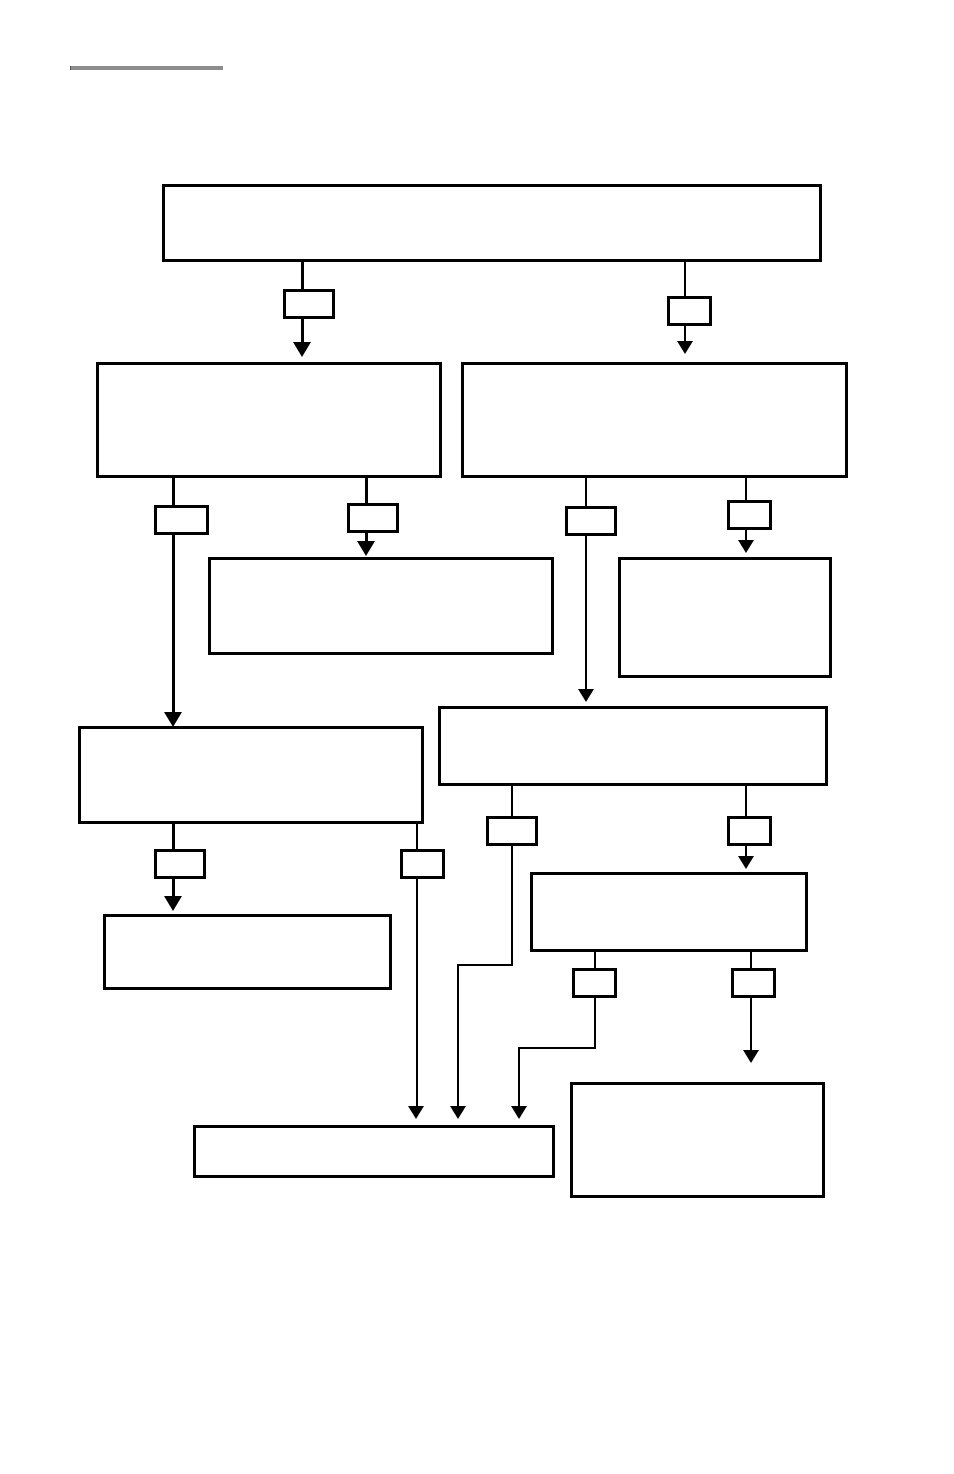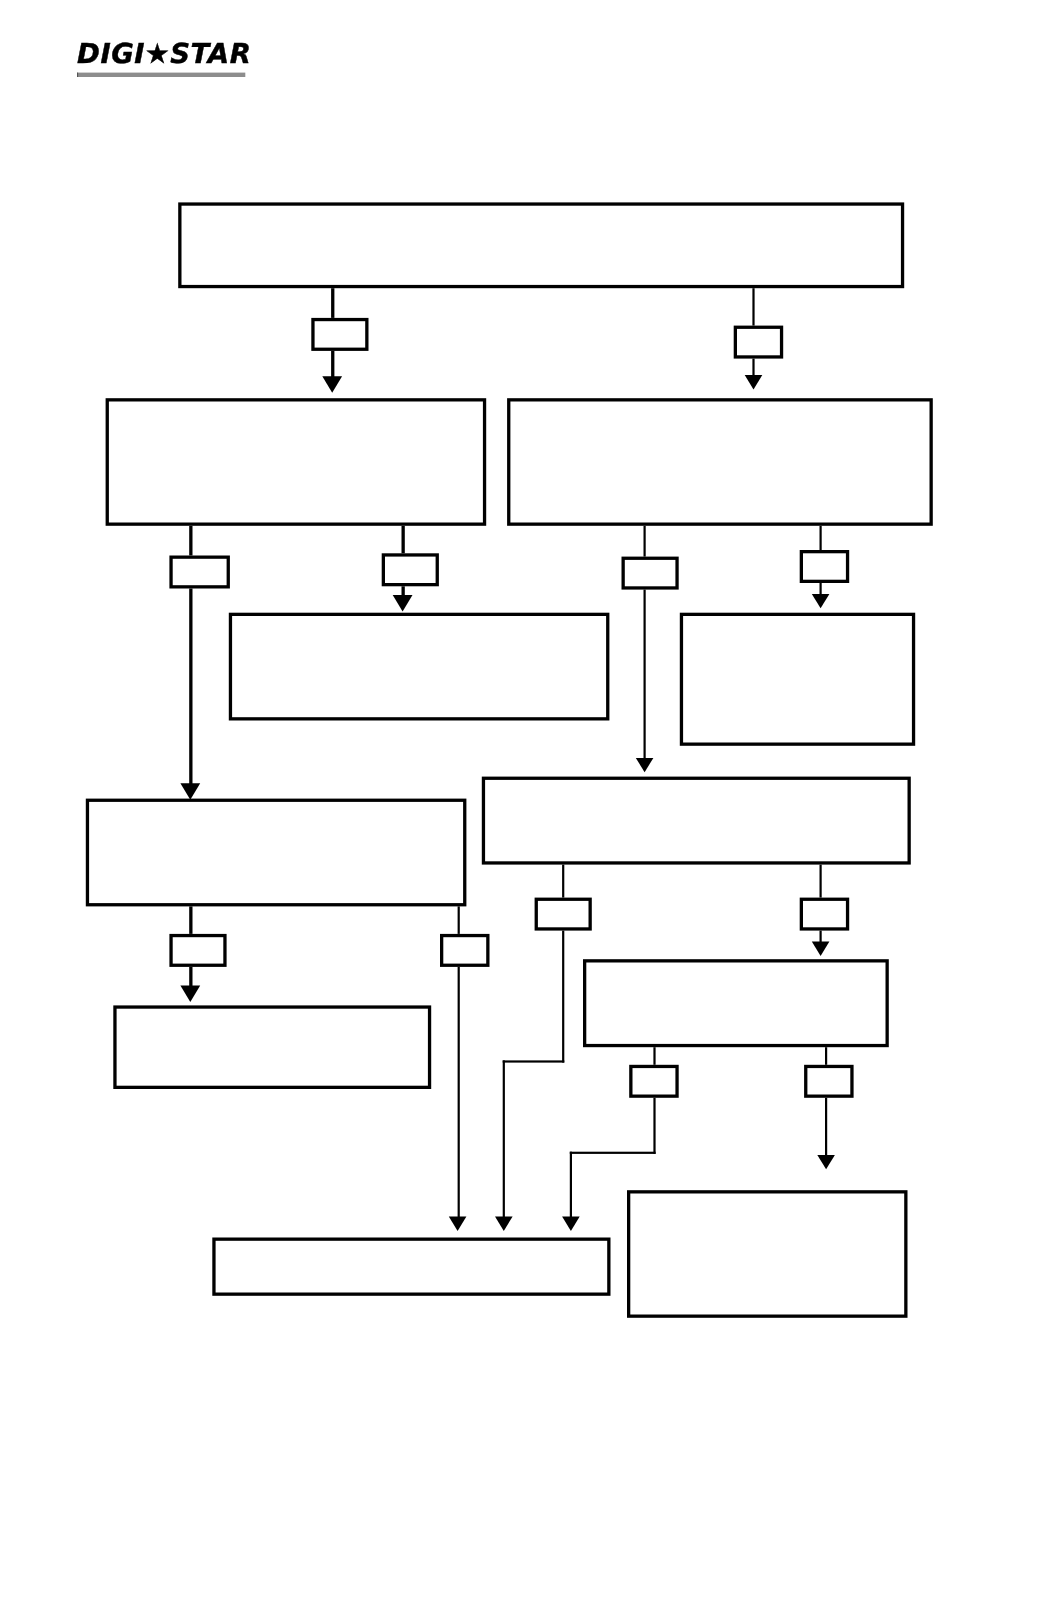--- a/index.html
+++ b/index.html
@@ -96,21 +96,20 @@
     border-right-width: 8px;
     border-top-width: 13px;
   }
 </style>
 </head>
 <body>
 
 <div id="page">
 
   <div id="logo-block">
-    <div id="logo-text">DIGI★STAR</div>
     <div id="logo-rule"></div>
   </div>
 
   <div id="diagram">
 
     <div class="node" style="left:162px; top:184px; width:660px; height:78px;">
       <span></span>
     </div>
 
     <div class="vline" style="left:301px; top:262px; width:3px; height:29px;"></div>

